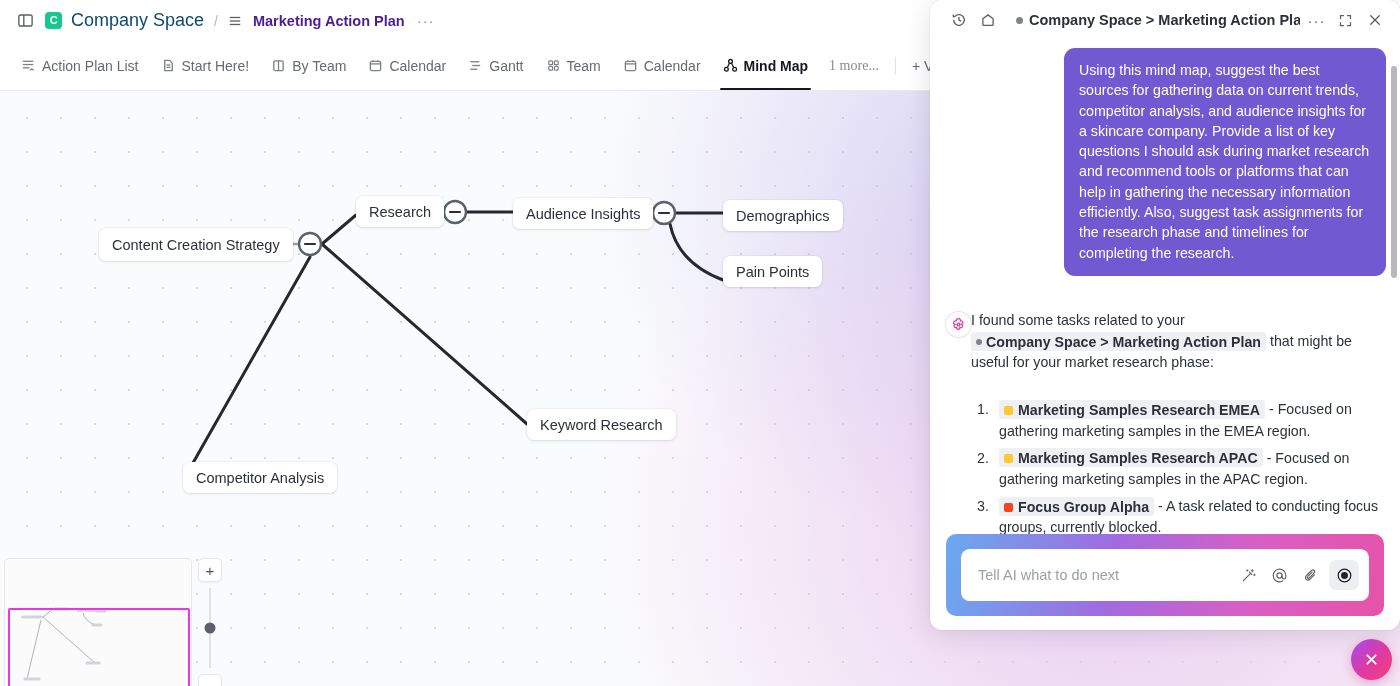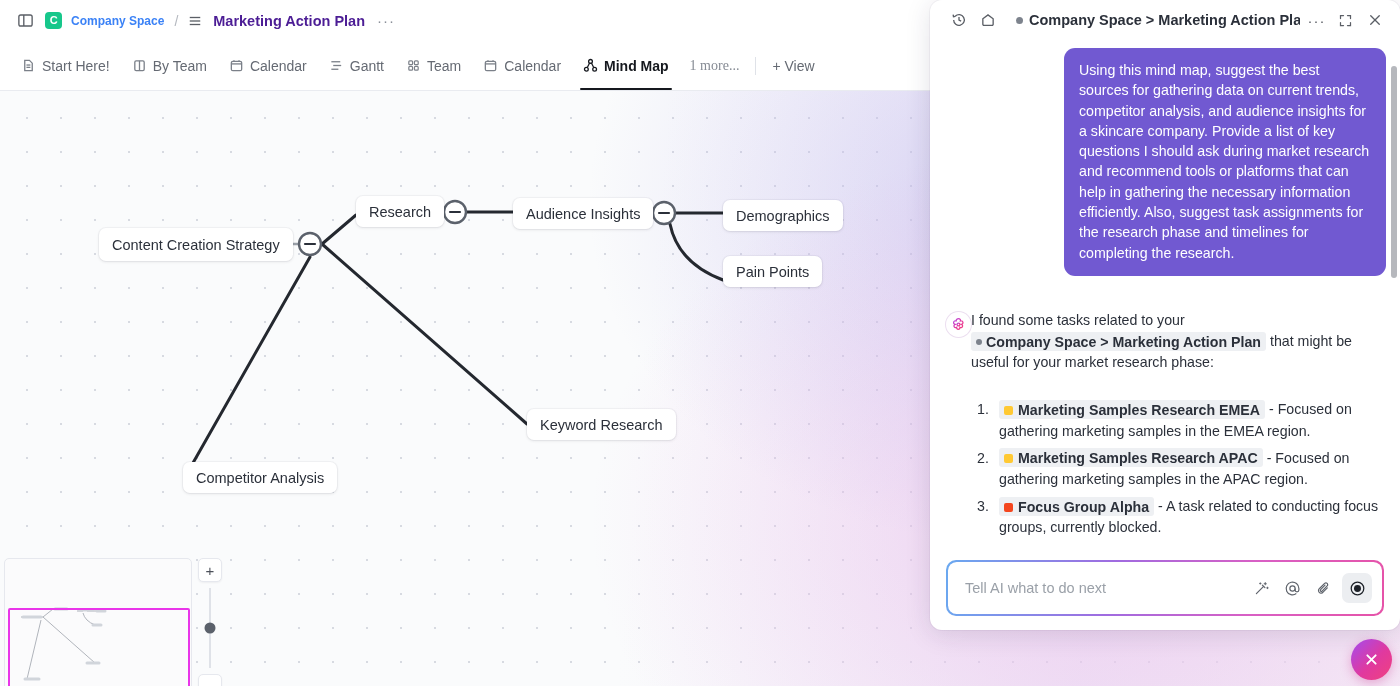--- a/index.html
+++ b/index.html
@@ -20,21 +20,21 @@
   .sidebar-toggle {
     width: 22px; height: 22px; display: flex; align-items: center; justify-content: center;
     color: #5b5f66; cursor: pointer; border-radius: 4px;
   }
   .space-badge {
     width: 17px; height: 17px; border-radius: 4px; background: #17c78b;
     color: #fff; font-size: 11px; font-weight: 700; line-height: 17px;
     text-align: center; letter-spacing: -0.3px;
   }
   .crumb {
-    font-size: 12px; color: #3b82f6; white-space: nowrap; cursor: pointer; font-weight: bold;
+    font-size: 18px; color: #0c4a6e; white-space: nowrap; cursor: pointer;
   }
   .crumb-sep { font-size: 14px; color: #b4b8bf; margin: 0 1px; }
   .crumb-strong { font-size: 14.5px; color: #4c1d95; font-weight: 600; white-space: nowrap; cursor: pointer; }
   .crumb-icon { color: #5b5f66; display: inline-flex; align-items: center; margin-right: 2px; }
   .dots-btn {
     font-size: 15px; color: #8b9099; letter-spacing: 1px; cursor: pointer;
     padding: 0 3px; line-height: 1;
   }
 
   
@@ -164,21 +164,21 @@
     content: counter(n) "."; position: absolute; left: 6px; top: 0; color: #2b303a;
   }
 
   .ai-scrollbar {
     position: absolute; right: 3px; top: 26px; width: 6px; height: 212px;
     background: #b6b8bd; border-radius: 3px; cursor: pointer;
   }
 
   .ai-foot { padding: 0 16px 14px; flex-shrink: 0; }
   .ai-inputwrap {
-    border-radius: 10px; padding: 2px;
+    border-radius: 10px; padding: 15px;
     background: linear-gradient(100deg,#6aa9f0 0%, #a06be0 38%, #d95fc4 70%, #e653a8 100%);
   }
   .ai-input {
     background: #fff; border-radius: 8.6px; height: 52px;
     display: flex; align-items: center; padding: 0 10px 0 17px; gap: 3px;
   }
   .ai-input .ph { flex: 1; font-size: 14.5px; color: #9aa0a8; cursor: text; }
   .ai-act {
     width: 28px; height: 28px; display: flex; align-items: center; justify-content: center;
     color: #5f646c; cursor: pointer; border-radius: 6px;
@@ -217,20 +217,31 @@
           <line x1="2" y1="8" x2="14" y2="8"></line>
           <line x1="2" y1="12" x2="14" y2="12"></line>
       </svg>
     </span>
     <div class="crumb-strong">Marketing Action Plan</div>
     <div class="dots-btn">···</div>
   </div>
 
   <div class="tabbar">
 
+    <div class="tab">
+      <span class="ticon">
+        <svg width="15" height="15" viewBox="0 0 16 16" stroke="currentColor" stroke-width="1.4" fill="none">
+          <line x1="2" y1="3.5" x2="13" y2="3.5"></line>
+            <line x1="2" y1="7" x2="13" y2="7"></line>
+            <line x1="2" y1="10.5" x2="9" y2="10.5"></line>
+          <path d="M9.5 13.2l2-1.7 2 1.7" stroke-width="1.3"></path>
+        </svg>
+      </span>
+      <span>Action Plan List</span>
+    </div>
 
     <div class="tab">
       <span class="ticon">
         <svg width="15" height="15" viewBox="0 0 16 16" stroke="currentColor" stroke-width="1.4" fill="none">
           <path d="M4 2.5h5l3 3v8h-8z"></path>
             <line x1="5.8" y1="7.5" x2="10" y2="7.5"></line>
             <line x1="5.8" y1="10" x2="10" y2="10"></line>
         </svg>
       </span>
       <span>Start Here!</span>

